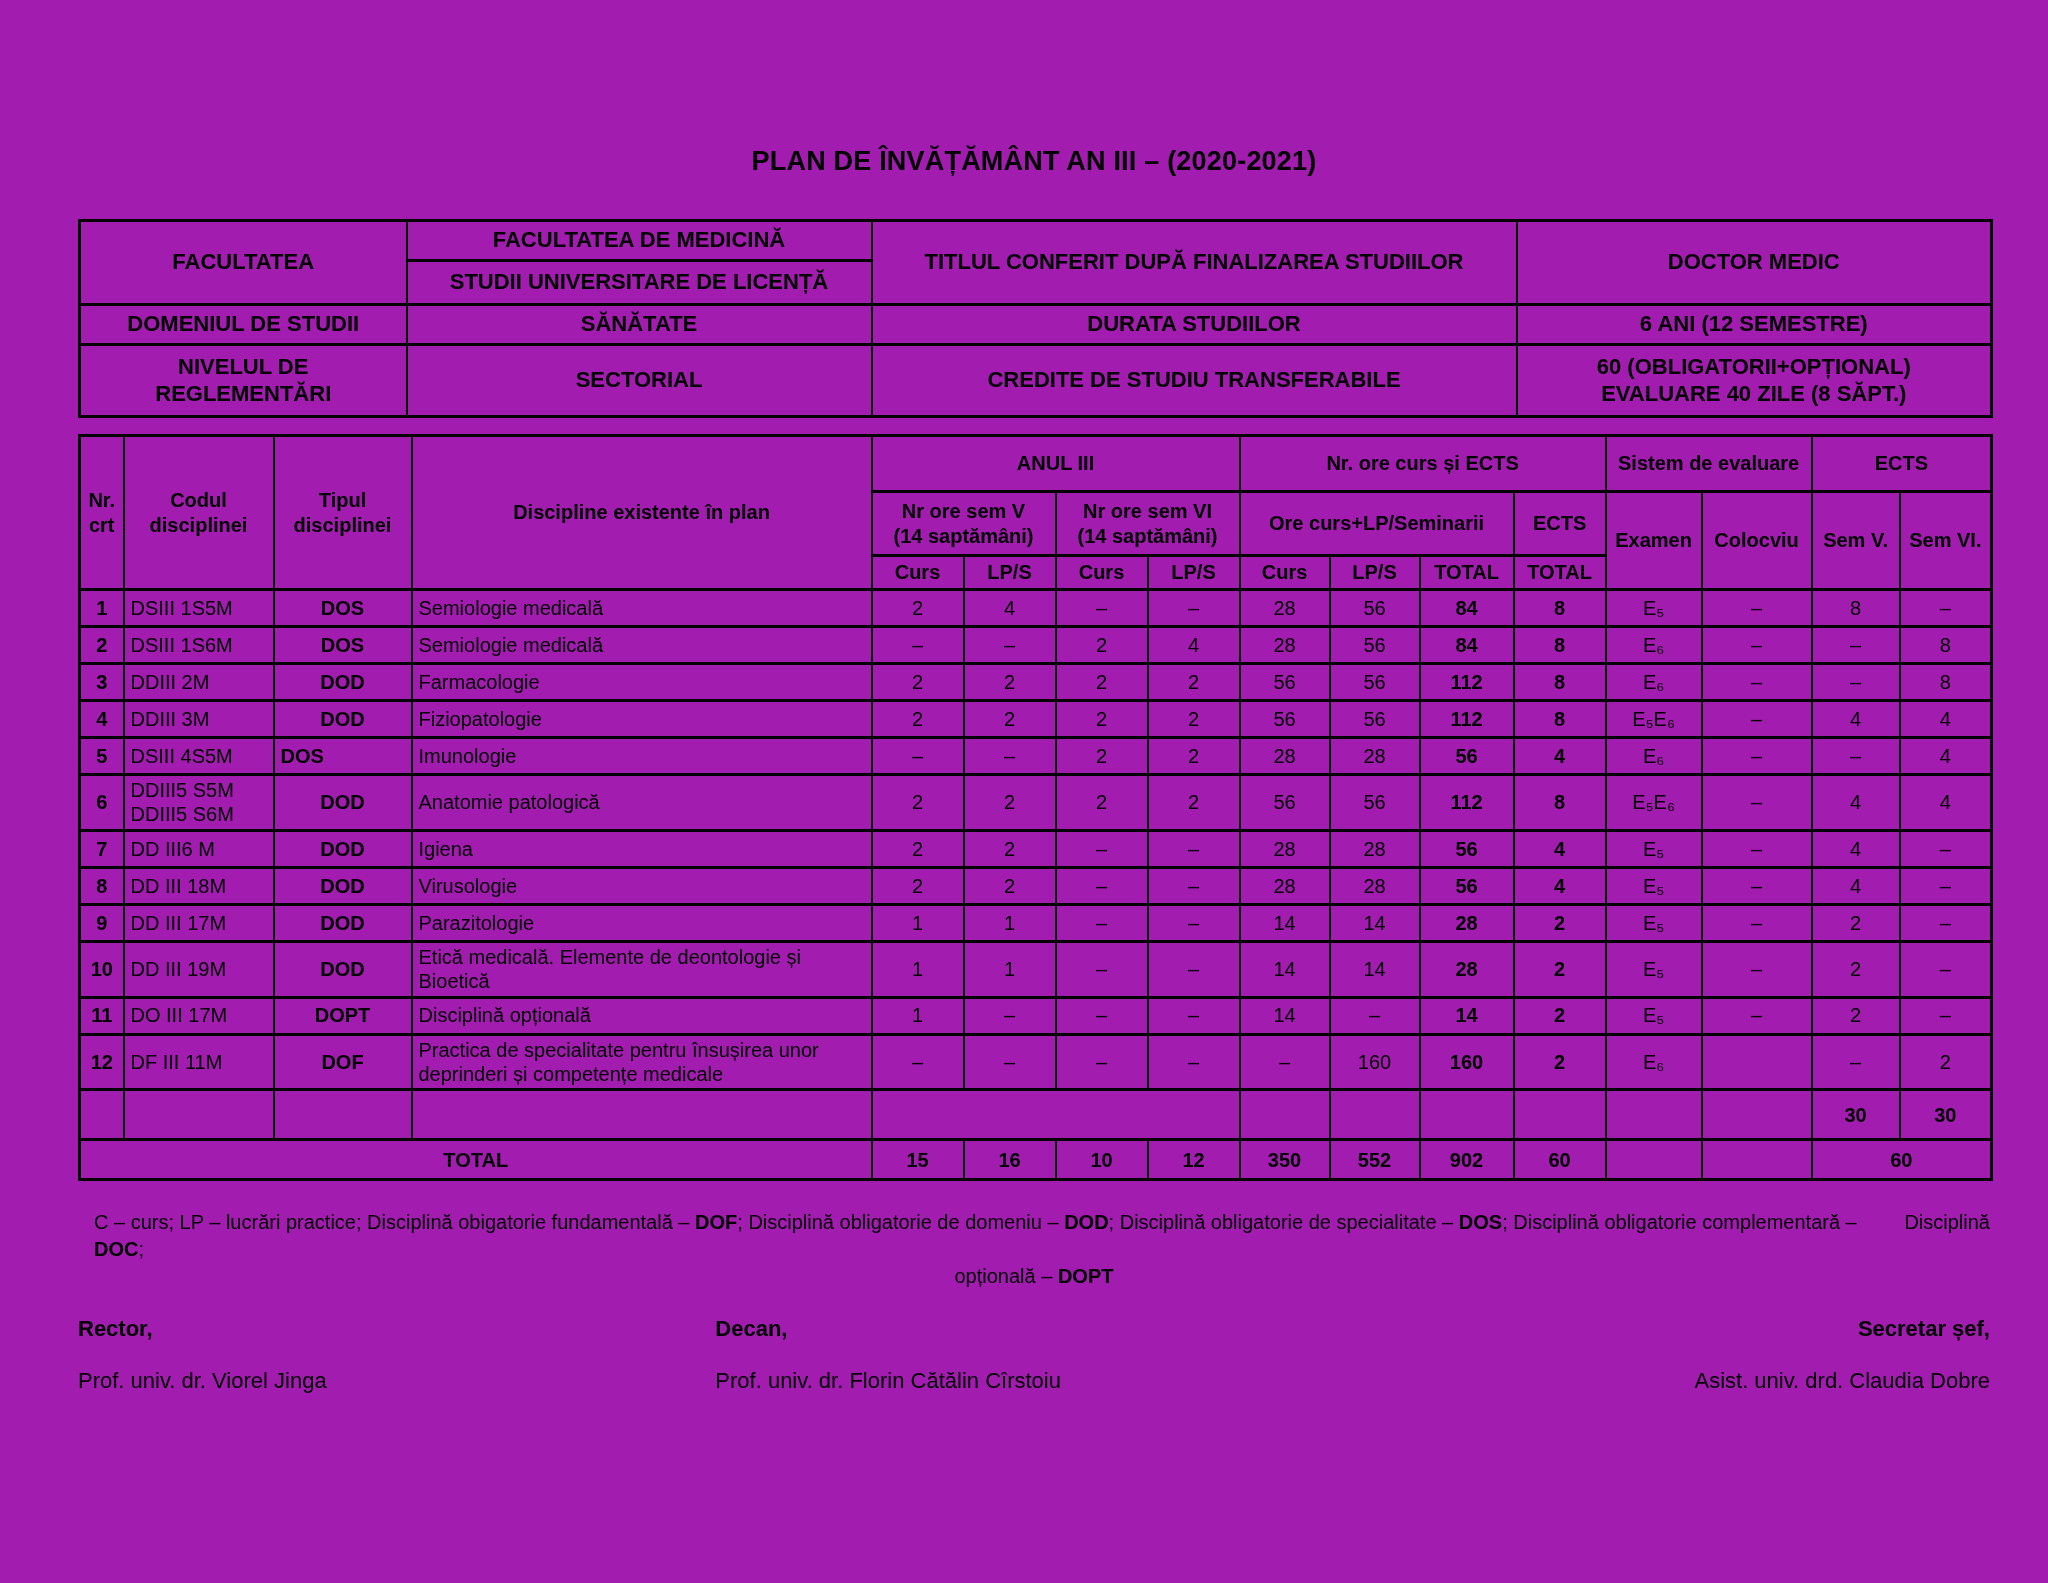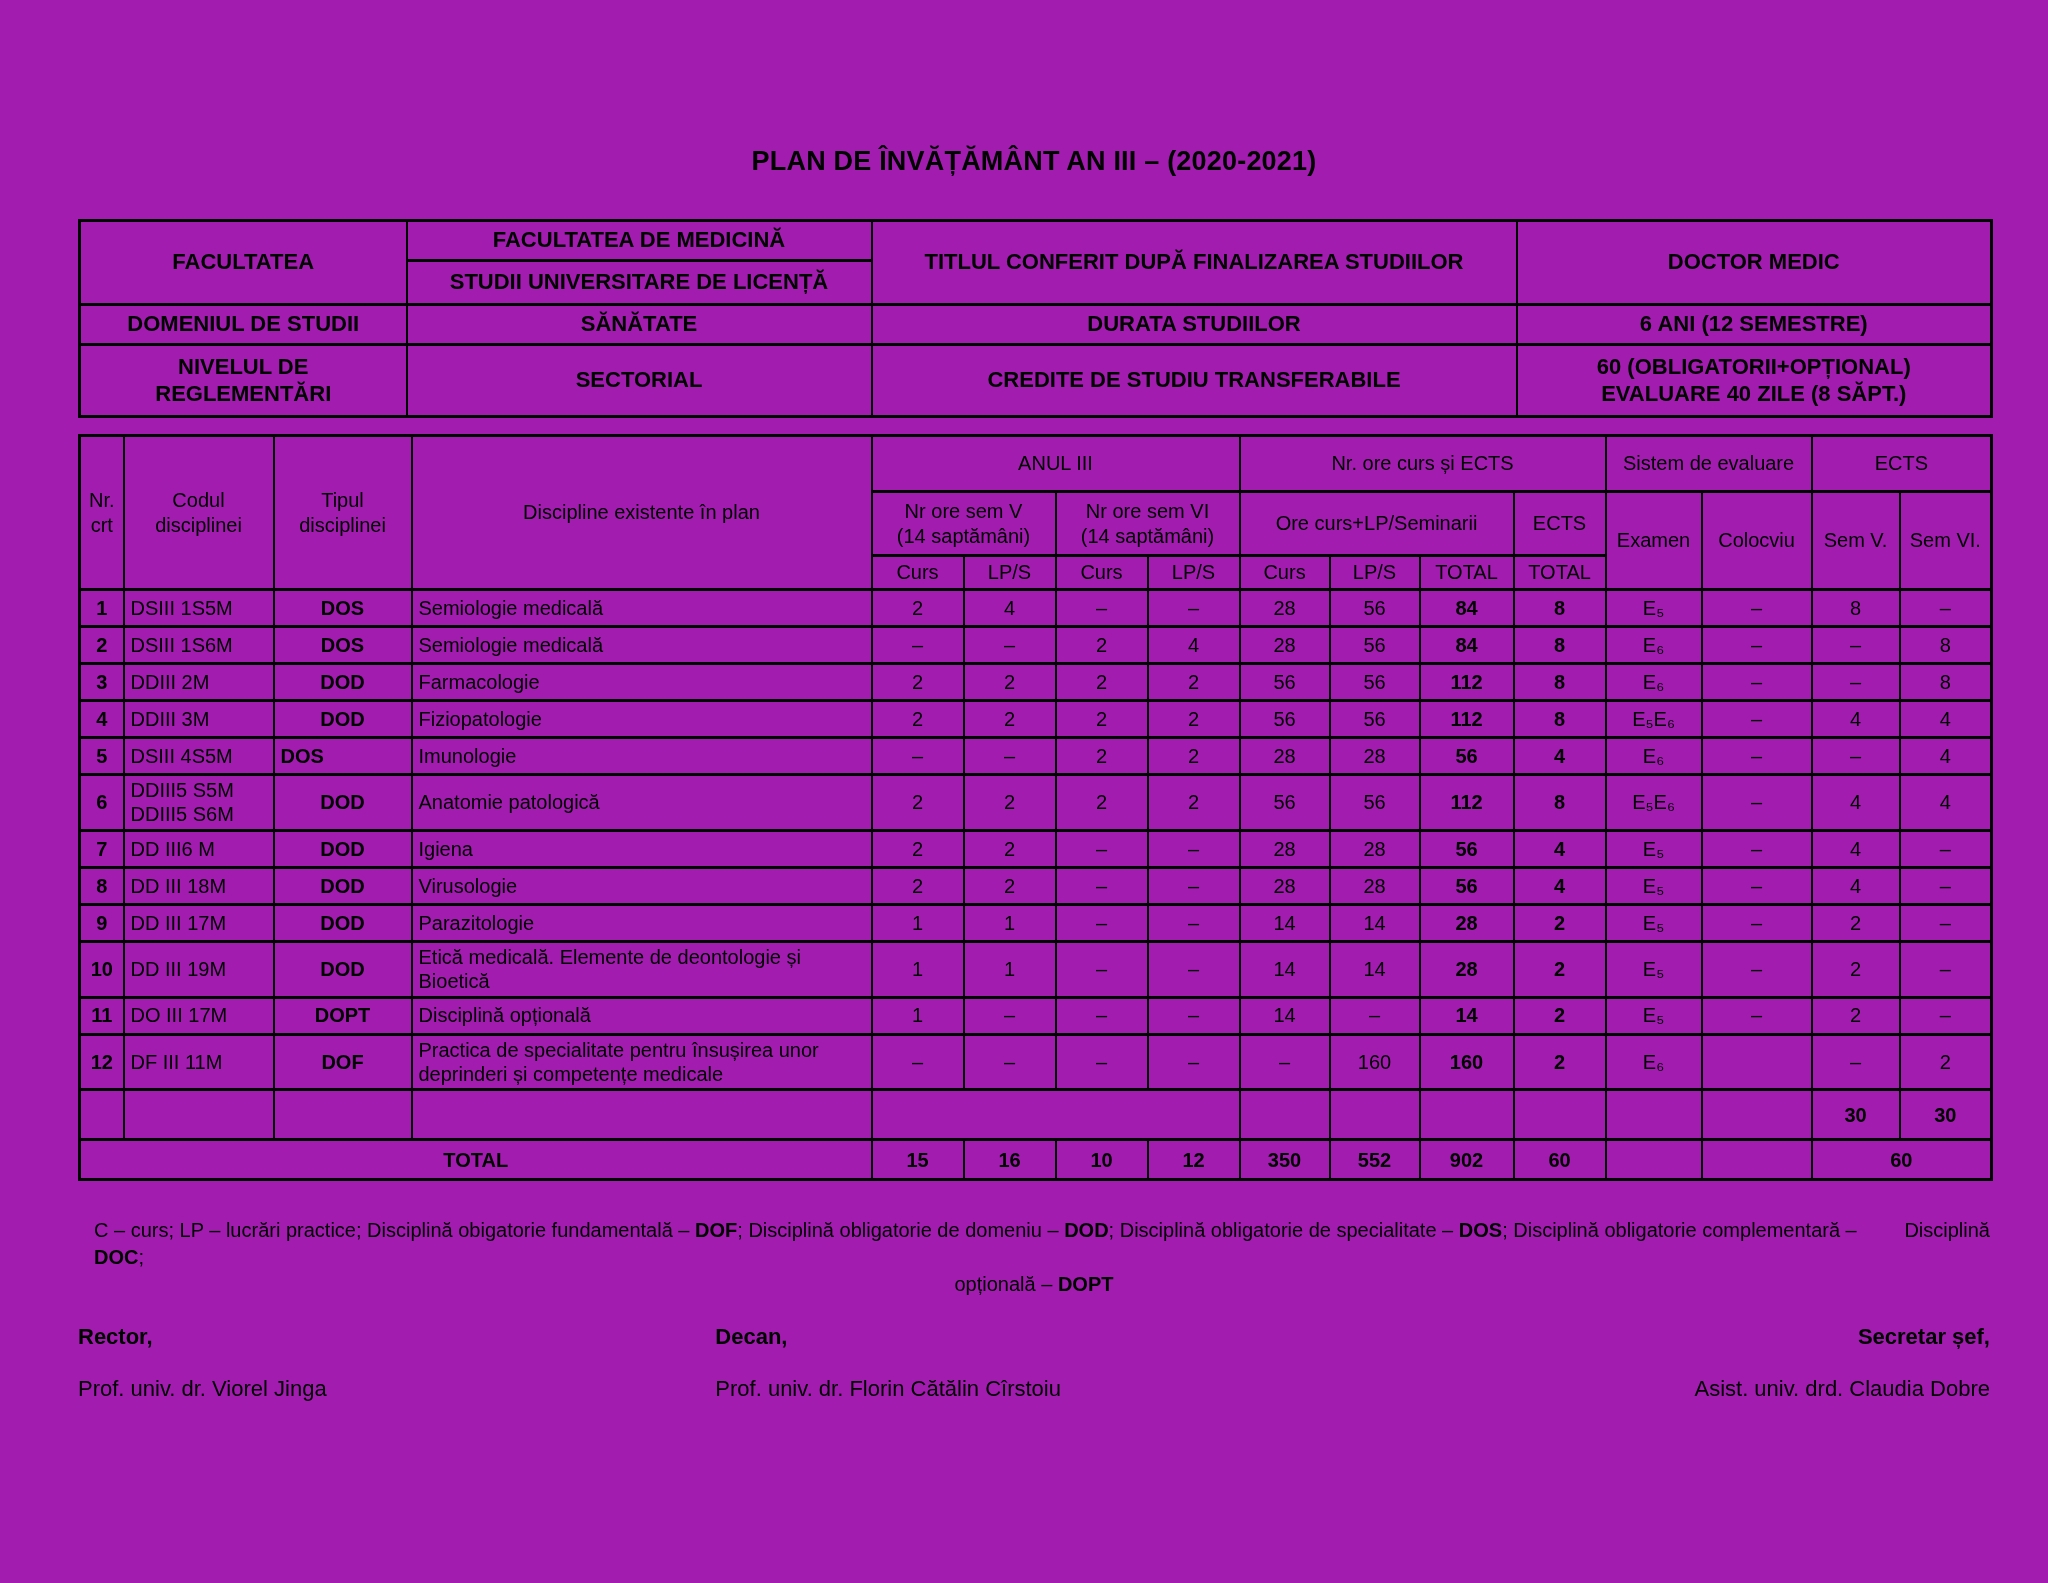--- a/index.html
+++ b/index.html
@@ -40,33 +40,33 @@
     text-align: center;
   }
   .info-table .r1a { height: 40px; }
   .info-table .r1b { height: 44px; }
   .info-table .r2  { height: 40px; }
   .info-table .r3  { height: 72px; }
 
   .gap { height: 16px; }
 
   
-  .plan-table th { font-size: 20px; font-weight: normal; text-align: center; }
+  .plan-table th { font-size: 20px; font-weight: bold; text-align: center; }
   .plan-table td { font-size: 20px; height: 37px; }
   .plan-table thead .h1 th { height: 56px; }
   .plan-table thead .h2 th { height: 64px; }
   .plan-table thead .h3 th { height: 34px; }
   .c { text-align: center; }
   .l { text-align: left; padding-left: 6px; }
   .b { font-weight: bold; }
   .spacer-row td { height: 50px; }
   .total-row td { height: 40px; font-weight: bold; text-align: center; font-size: 20px; }
 
   
-  .legend { margin-top: 36px; font-size: 20px; line-height: 1.35; }
+  .legend { margin-top: 28px; font-size: 20px; line-height: 1.35; }
   .legend-line1 { display: flex; justify-content: space-between; padding-left: 16px; }
   .legend-line2 { text-align: center; }
 
   
   .signatures {
     margin-top: 26px;
     display: grid;
     grid-template-columns: 1fr 1fr 1fr;
   }
   .sig-role { font-size: 22px; font-weight: bold; }

